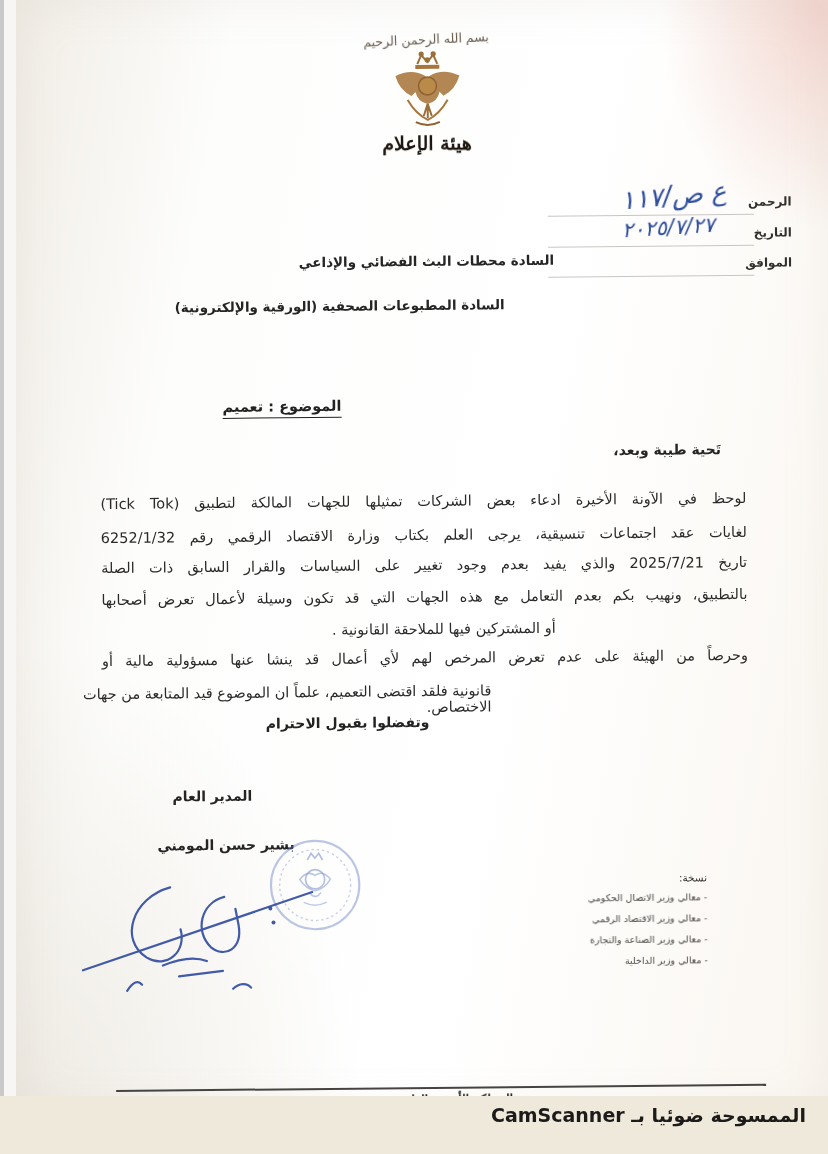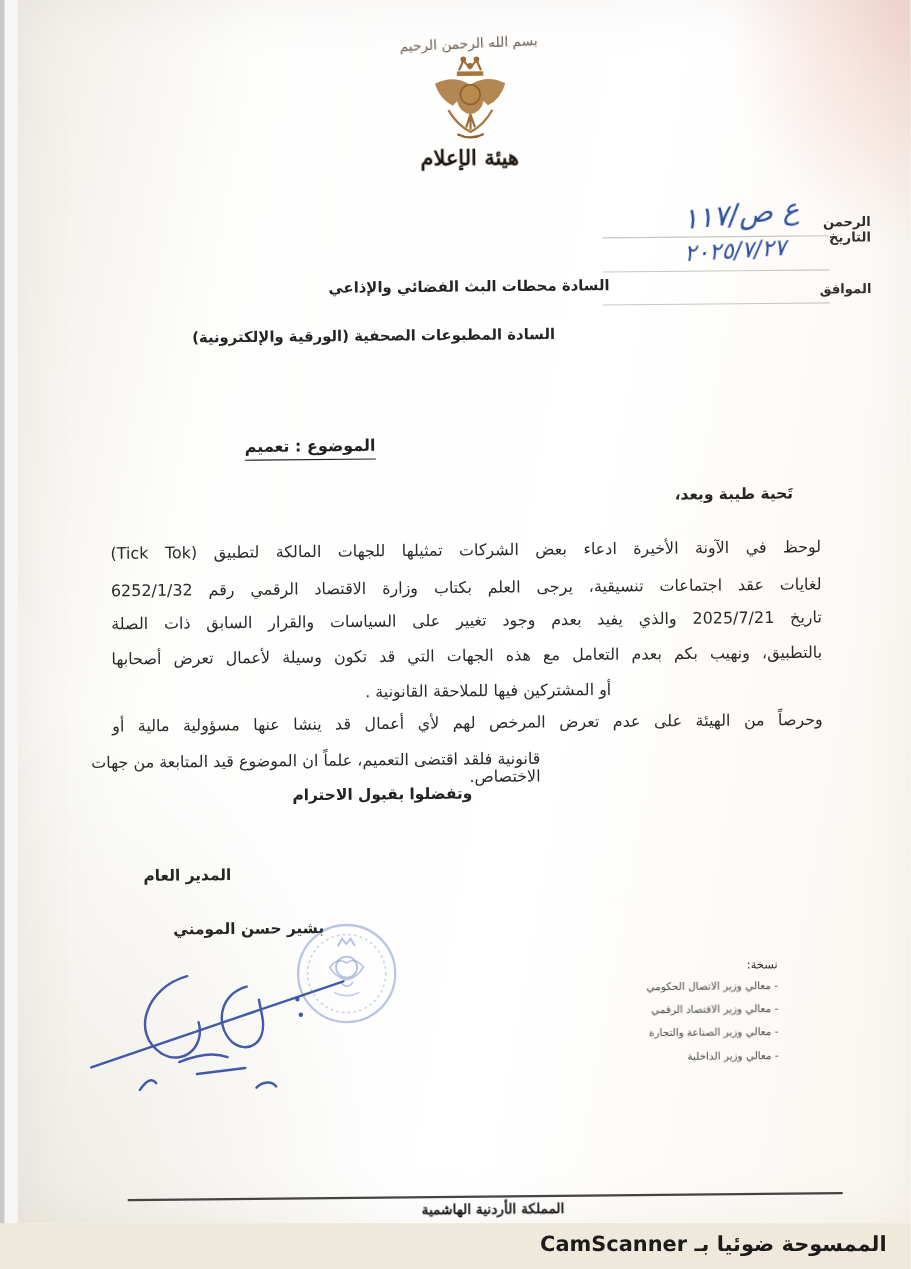--- a/index.html
+++ b/index.html
@@ -34,35 +34,35 @@
   .subject{top:397px;left:208px;font-size:14.5px;font-weight:bold;color:#222;
     border-bottom:1.5px solid #222;padding-bottom:3px;}
   .salut{top:444px;right:106px;font-size:14px;font-weight:bold;color:#262524;}
   
   .bline{left:85px;right:81px;font-size:14.5px;color:#2b2a29;direction:rtl;
     text-align:justify;text-align-last:justify;}
   .bline-end{font-size:14.5px;color:#2b2a29;direction:rtl;text-align:right;}
   .closing{top:714px;left:235px;width:190px;text-align:center;font-size:14px;
     font-weight:bold;color:#232220;}
   
-  .sig-title{top:786px;right:620px;font-size:14px;font-weight:bold;color:#262524;white-space:nowrap;}
+  .sig-title{top:786px;right:578px;font-size:14px;font-weight:bold;color:#262524;white-space:nowrap;}
   .sig-name{top:835px;right:536px;font-size:14px;font-weight:bold;color:#262524;white-space:nowrap;}
   .stamp{top:836px;left:248px;width:96px;height:96px;opacity:.75;}
   .signature{top:845px;left:55px;}
   
   .cc{top:874px;right:124px;width:190px;direction:rtl;text-align:right;color:#3e3d3b;}
   .cc-label{font-size:10.5px;margin-bottom:3px;color:#34332f;}
   .cc-item{font-size:9.5px;line-height:21px;color:#4a4945;filter:blur(.2px);}
   
   .footer-rule{top:1087px;left:95px;width:650px;height:2px;background:#454442;}
   .kingdom{top:1092px;left:352px;width:150px;text-align:center;
     font-family:"DejaVu Serif",serif;font-weight:bold;font-size:12.5px;color:#151413;
     letter-spacing:-0.5px;filter:blur(.2px);}
   
-  .scanbar{position:absolute;left:0;right:0;bottom:0;height:42px;background:#efe9dc;}
+  .scanbar{position:absolute;left:0;right:0;bottom:0;height:58px;background:#efe9dc;}
   .scanbar-text{position:absolute;right:22px;top:8px;font-size:19px;font-weight:bold;
     color:#1c1b1a;direction:rtl;}
 </style>
 </head>
 <body>
 
 <div class="canvas">
   <div class="left-edge"></div>
 
   <div class="page">
@@ -84,21 +84,21 @@
         <path d="M22,50 Q30,64 42,70 Q54,64 62,50" stroke="#a8763c" stroke-width="2" fill="none"></path>
         <path d="M30,72 Q42,78 54,72" stroke="#8f6230" stroke-width="2" fill="none"></path>
       </svg>
 
       <div class="abs org-callig rtl">هيئة الإعلام</div>
 
       <div class="abs ref-label" style="top:198px;">الرحمن</div>
       <div class="abs ref-line" style="top:216px;"></div>
       <div class="abs hand ref-val-1 rtl">ع ص/١١٧</div>
 
-      <div class="abs ref-label" style="top:212px;">التاريخ</div>
+      <div class="abs ref-label" style="top:229px;">التاريخ</div>
       <div class="abs ref-line" style="top:247px;"></div>
       <div class="abs hand ref-val-2 rtl">٢٠٢٥/٧/٢٧</div>
 
       <div class="abs ref-label" style="top:259px;">الموافق</div>
       <div class="abs ref-line" style="top:277px;"></div>
 
       <div class="abs addr rtl" style="top:253px;right:271px;">السادة محطات البث الفضائي والإذاعي</div>
       <div class="abs addr rtl" style="top:297px;right:321px;">السادة المطبوعات الصحفية (الورقية والإلكترونية)</div>
 
       <div class="abs subject rtl">الموضوع : تعميم</div>

